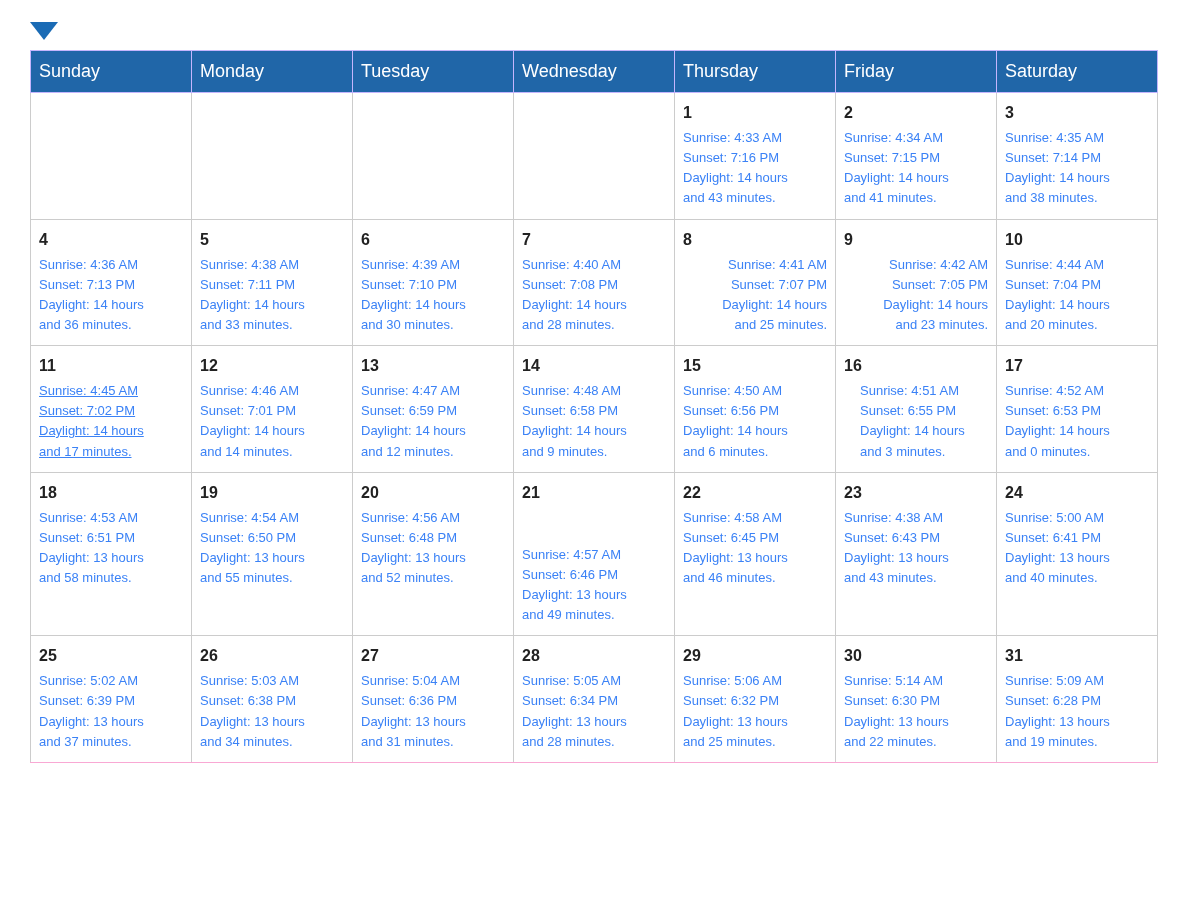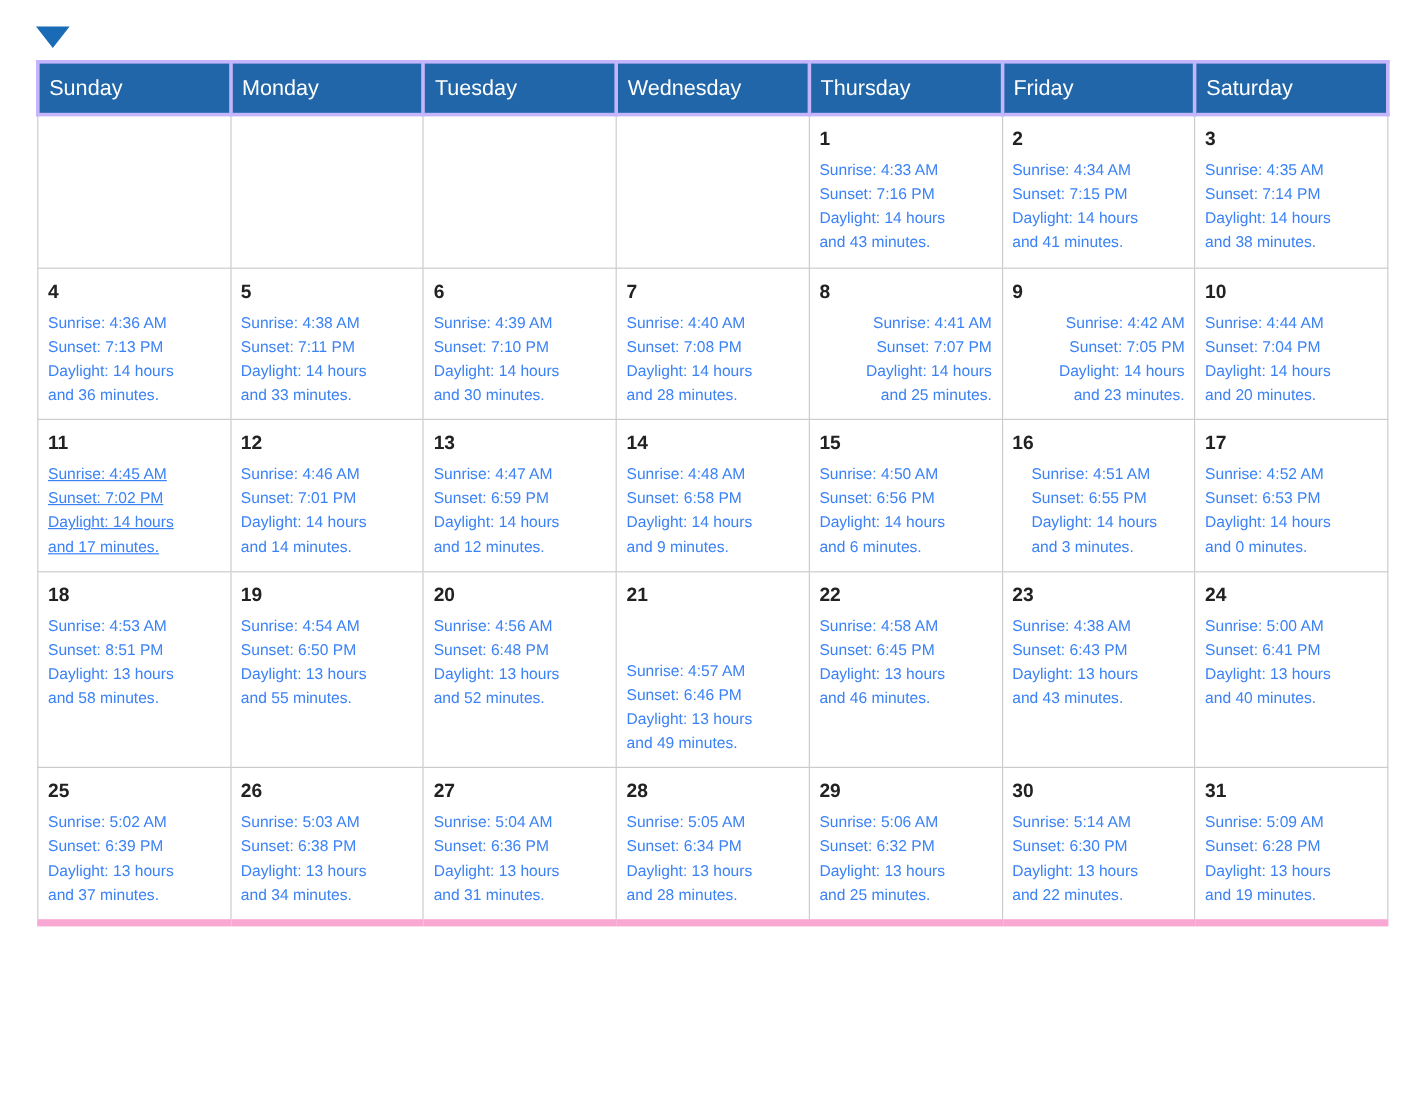--- a/index.html
+++ b/index.html
@@ -66,21 +66,21 @@
       border-collapse: collapse;
       margin-top: 8px;
     }
     .calendar-table th {
       background-color: #2066a8;
       color: #fff;
       font-size: 18px;
       font-weight: normal;
       padding: 10px 8px;
       text-align: left;
-      border: 3px solid #c4b5fd;
+      border: 1px solid #c4b5fd;
     }
     .calendar-table td {
       vertical-align: top;
       padding: 8px 8px 10px 8px;
       border: 1px solid #ccc;
       width: calc(100% / 7);
       font-size: 13px;
       line-height: 1.5;
       min-height: 100px;
     }
@@ -96,21 +96,21 @@
       font-size: 13px;
       line-height: 1.55;
     }
     .empty-cell {
       background: #fff;
     }
     tr td {
       border-bottom: 2px solid #2066a8;
     }
     tr:last-child td {
-      border-bottom: 6px solid #f9a8d4;
+      border-bottom: 1px solid #f9a8d4;
     }
   </style>
 </head>
 <body>
 
 <div class="header-row">
   <div class="logo">
     <span class="logo-general"></span>
     <div class="logo-blue-row">
       <div class="logo-triangle"></div>
@@ -262,21 +262,21 @@
           <div class="day-info" style="white-space: pre-line;">Sunrise: 4:52 AM
 Sunset: 6:53 PM
 Daylight: 14 hours
 and 0 minutes.</div>
         </td>
       </tr>
       <tr>
         <td>
           <span class="day-number">18</span>
           <div class="day-info" style="white-space: pre-line;">Sunrise: 4:53 AM
-Sunset: 8:51 PM
+Sunset: 6:51 PM
 Daylight: 13 hours
 and 58 minutes.</div>
         </td>
         <td>
           <span class="day-number">19</span>
           <div class="day-info" style="white-space: pre-line;">Sunrise: 4:54 AM
 Sunset: 6:50 PM
 Daylight: 13 hours
 and 55 minutes.</div>
         </td>

